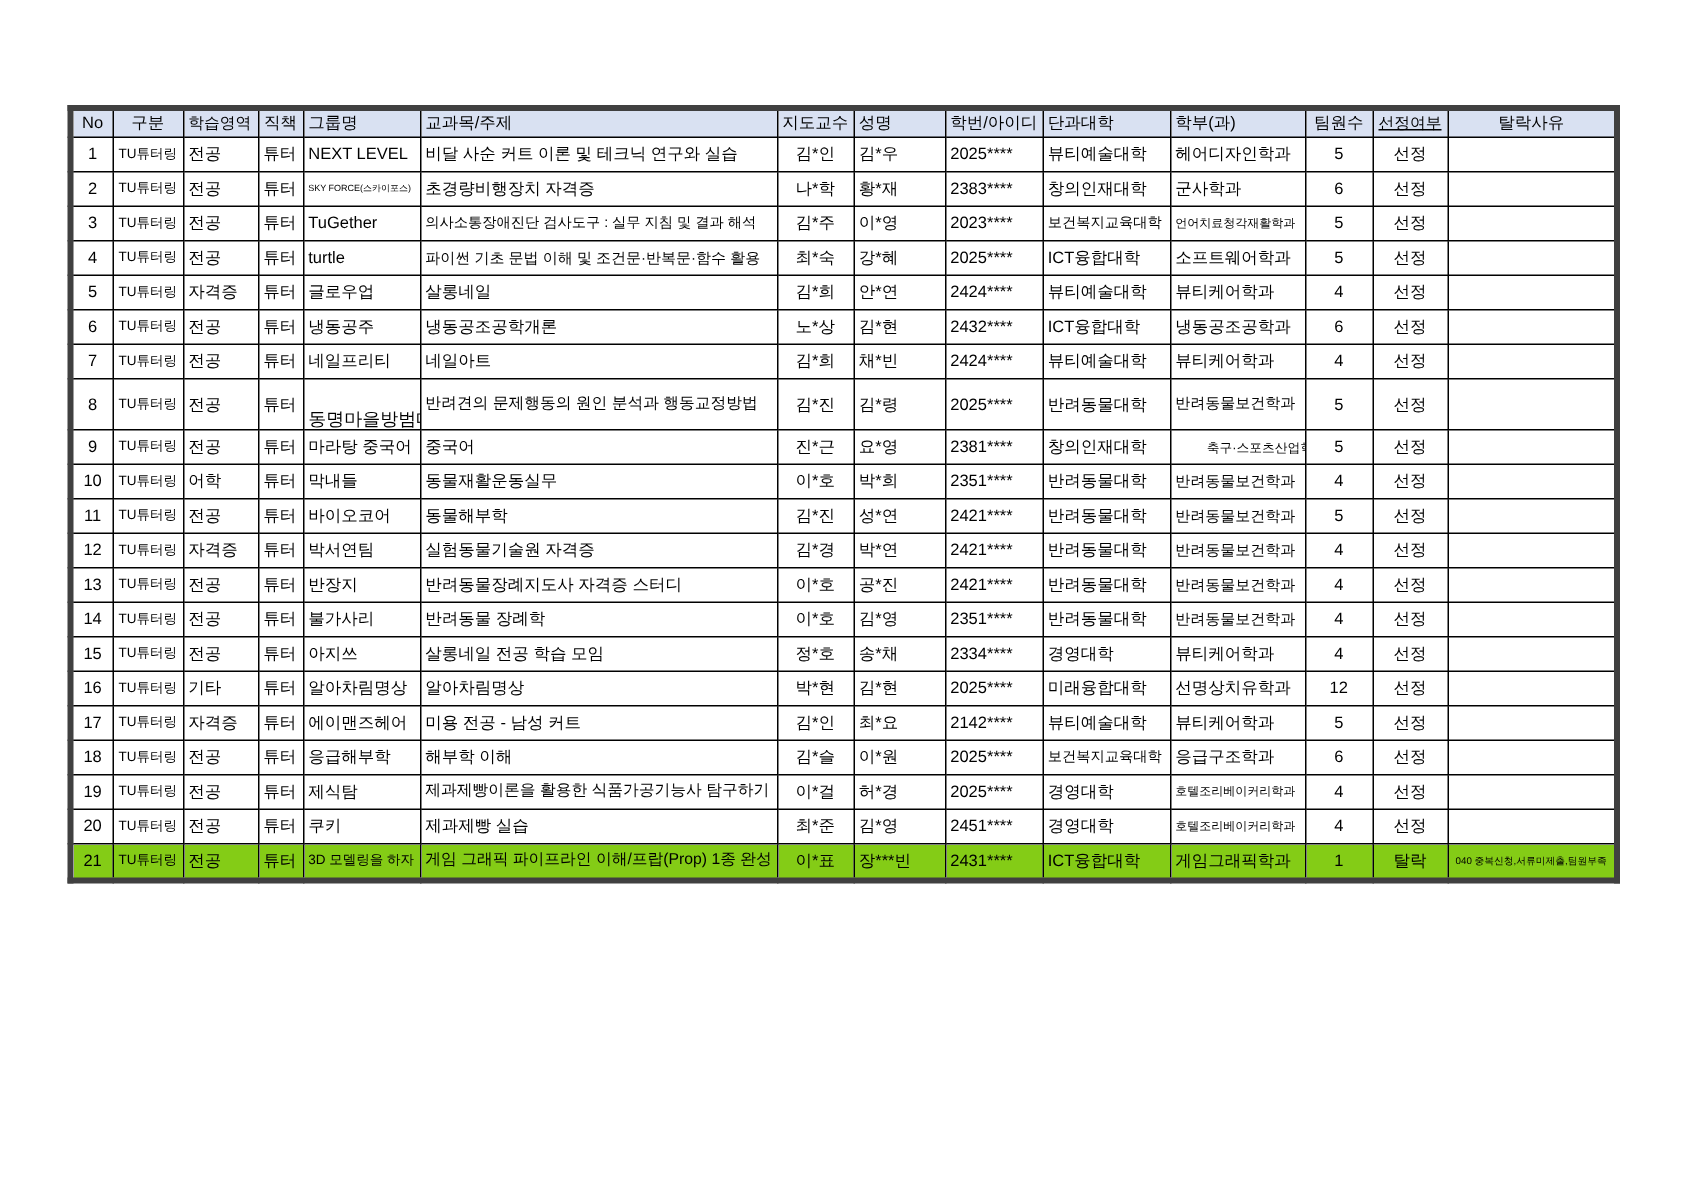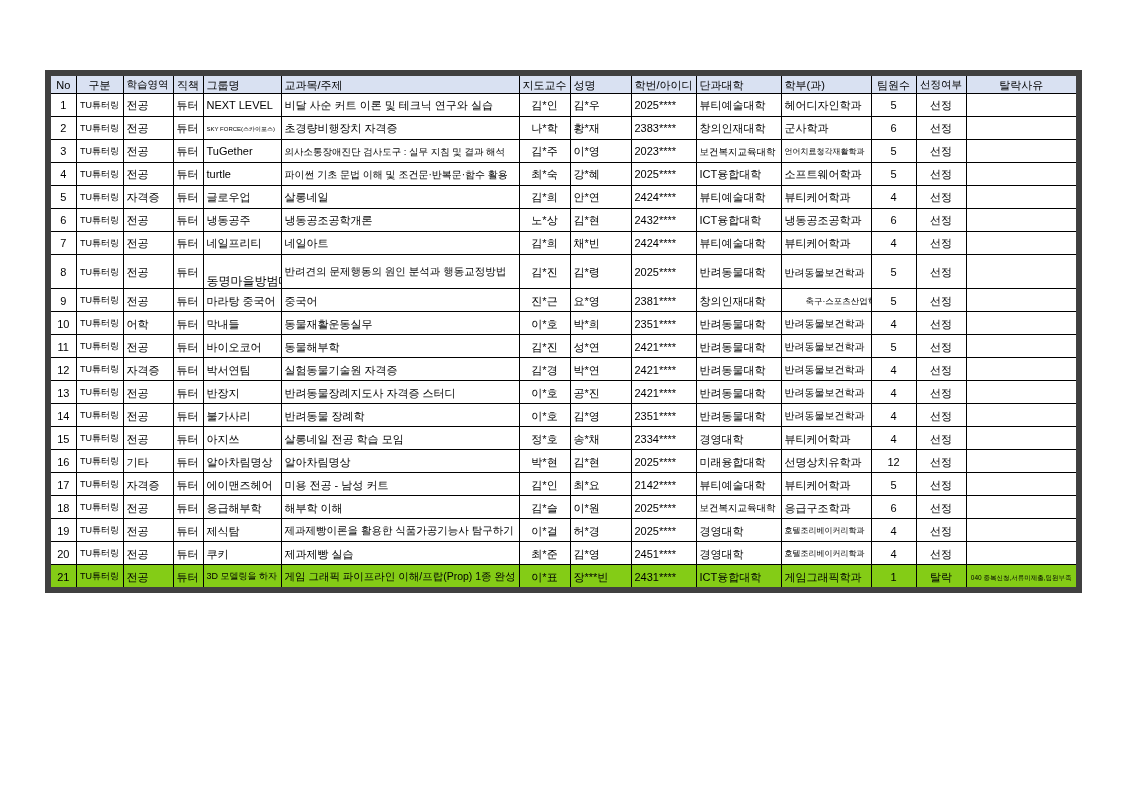--- a/index.html
+++ b/index.html
@@ -3,21 +3,21 @@
 <meta charset="utf-8">
 <style>
   html,body{margin:0;padding:0;background:#ffffff;}
   body{
     width:1122px;height:794px;position:relative;overflow:hidden;
     font-family:"Liberation Sans","DejaVu Sans",sans-serif;color:#000;
   }
   .sheet{position:absolute;left:45px;top:70px;}
   table{
     border-collapse:collapse;table-layout:fixed;width:1031px;
-    border:6px solid #404040;
+    border:4px solid #404040;
   }
   th,td{
     border:1px solid #000000;
     overflow:hidden;white-space:nowrap;
     padding:0 3px;
     font-size:11px;font-weight:normal;color:#000;
     height:22px;line-height:1.1;
   }
   thead th{background:#d9e1f2;height:17px;}
   tr.rejected td{background:#84cc16;}
@@ -53,21 +53,21 @@
         <th class="l"><span class="fit" style="font-size: 10.5px;">학습영역</span></th>
         <th class="c"><span class="fit">직책</span></th>
         <th class="l"><span class="fit">그룹명</span></th>
         <th class="l"><span class="fit">교과목/주제</span></th>
         <th class="c"><span class="fit">지도교수</span></th>
         <th class="l"><span class="fit">성명</span></th>
         <th class="l"><span class="fit">학번/아이디</span></th>
         <th class="l"><span class="fit">단과대학</span></th>
         <th class="l"><span class="fit">학부(과)</span></th>
         <th class="c"><span class="fit">팀원수</span></th>
-        <th class="c"><span class="fit" style="font-size: 10.5px;">선정여부</span></th>
+        <th class="c"><span class="fit" style="font-size: 10.5px; text-decoration: underline;">선정여부</span></th>
         <th class="c"><span class="fit">탈락사유</span></th>
       </tr>
     </thead>
     <tbody id="tbody">
         <tr>
     <td class="c"><span class="fit">1</span></td>
     <td class="c"><span class="fit" style="font-size: 9px;">TU튜터링</span></td>
     <td class="l"><span class="fit">전공</span></td>
     <td class="l"><span class="fit">튜터</span></td>
     <td class="l"><span class="fit">NEXT LEVEL</span></td>

